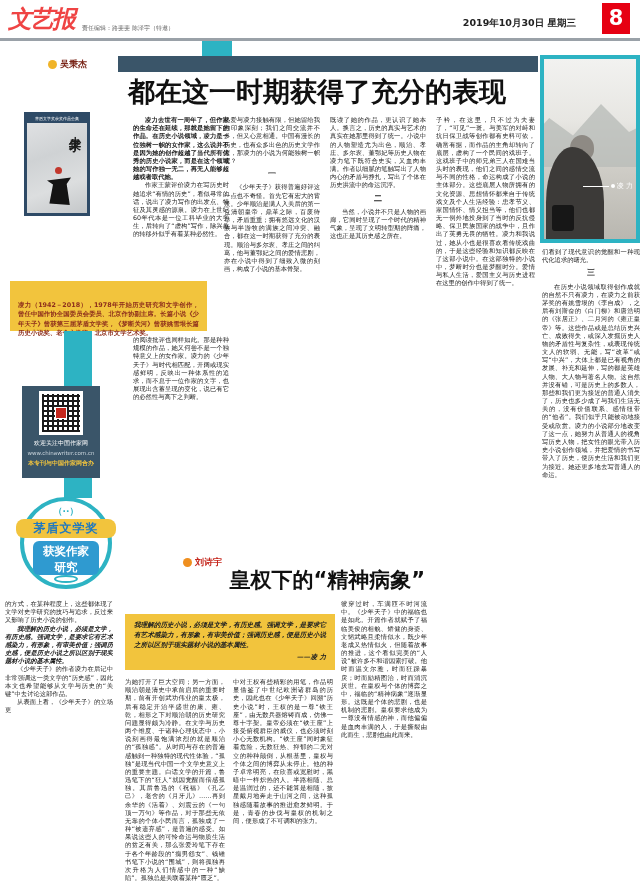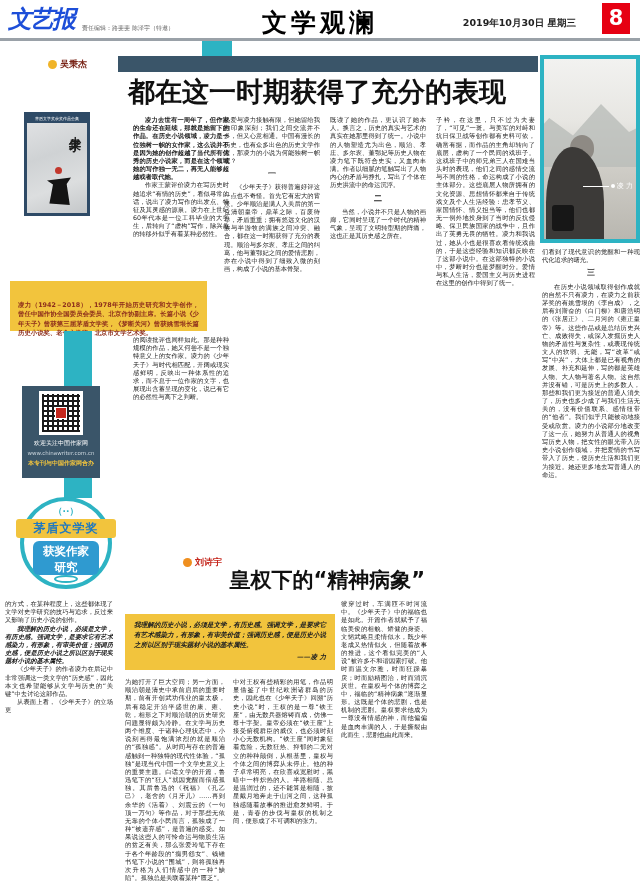--- a/index.html
+++ b/index.html
@@ -1,19 +1,19 @@
 <!DOCTYPE html>
 <html><head>
 <meta charset="utf-8">
 <style>
   html,body{margin:0;padding:0;background:#e9e9e9;}
   *{box-sizing:border-box;font-family:"DejaVu Sans","Liberation Sans",sans-serif;}
   #page{position:relative;width:640px;height:894px;background:#ffffff;overflow:hidden;margin:0 auto;}
   
-  .logo{position:absolute;left:8px;top:3px;width:70px;height:33px;color:#1d4ed8;
+  .logo{position:absolute;left:8px;top:3px;width:70px;height:33px;color:#ef4444;
         font-size:24px;font-weight:bold;font-style:italic;letter-spacing:-2px;line-height:33px;}
   .editor-line{position:absolute;left:82px;top:24px;font-size:6px;color:#666;}
   .section-title{position:absolute;left:0;right:0;top:6px;text-align:center;
         font-size:25px;font-weight:bold;color:#000;letter-spacing:4px;}
   .date-line{position:absolute;right:64px;top:17px;font-size:9.5px;font-weight:bold;color:#222;}
   .page-badge{position:absolute;right:10px;top:3px;width:28px;height:31px;background:#e60012;
         color:#fff;font-size:21px;font-weight:bold;text-align:center;line-height:31px;}
   .header-rule{position:absolute;left:0;right:0;top:38px;height:3px;background:#9aa1a8;}
   .teal-connector{position:absolute;left:202px;top:41px;width:30px;height:16px;background:#2db3c3;}
   
@@ -67,21 +67,21 @@
                    repeating-linear-gradient(90deg,#1a1a1a 0 2px,#fff 2px 5px);}
   .qr-center{position:absolute;left:16px;top:16px;width:12px;height:12px;background:#c5271d;border:1px solid #fff;}
   .qr-line1{color:#fff;font-size:6px;margin-top:4px;}
   .qr-line2{color:#c9d4dc;font-size:5.5px;margin-top:2px;}
   .qr-line3{color:#f2c43d;font-size:6px;margin-top:3px;font-weight:bold;}
   .badge{position:absolute;left:20px;top:497px;width:92px;height:92px;border:4px solid #2db3c3;
         border-radius:50%;background:#fff;}
   .badge-icon{position:absolute;left:0;right:0;top:4px;text-align:center;color:#2db3c3;font-size:9px;font-weight:bold;}
   .badge-ribbon{position:absolute;left:-8px;right:-8px;top:18px;height:19px;background:#f2c43d;
         color:#1f78c0;font-weight:bold;font-size:12px;text-align:center;line-height:19px;letter-spacing:1px;
-        border-radius:3px;}
+        border-radius:8px;}
   .badge-panel{position:absolute;left:9px;top:40px;width:66px;height:34px;background:#2f9ad0;border-radius:6px;
         color:#fff;font-weight:bold;font-size:11.5px;text-align:center;line-height:1.4;padding-top:2px;}
   .badge-scroll{position:absolute;left:30px;bottom:2px;width:24px;height:8px;border:2px solid #2db3c3;border-radius:50%;background:#fff;}
   
   .a2-title{position:absolute;left:125px;top:566px;width:300px;text-align:right;
         font-size:21px;font-weight:bold;color:#101010;white-space:nowrap;}
   .a2-subtitle{position:absolute;left:125px;top:594px;width:300px;text-align:center;
         font-size:11.5px;font-weight:bold;color:#e8382f;white-space:nowrap;}
   .quote-box{position:absolute;left:125px;top:614px;width:210px;height:56px;background:#f2c43d;
         padding:7px 9px 4px 9px;font-size:6.6px;line-height:1.5;color:#222;}
@@ -89,21 +89,20 @@
   .quote-sign{text-align:right;font-weight:bold;font-style:italic;margin-top:2px;}
   .ital{font-style:italic;font-weight:bold;}
 </style>
 </head>
 <body>
 
 <div id="page">
 
   <div class="logo">文艺报</div>
   <div class="editor-line">责任编辑：路斐斐 陈泽宇（特邀）</div>
-  <div class="section-title">文学观澜</div>
   <div class="date-line">2019年10月30日 星期三</div>
   <div class="page-badge">8</div>
   <div class="header-rule"></div>
   <div class="teal-connector"></div>
 
   <div class="author-tag tag1">
     <span class="dot dot-yellow"></span>
     <span>吴秉杰</span>
   </div>
   <div class="a1-banner"></div>

